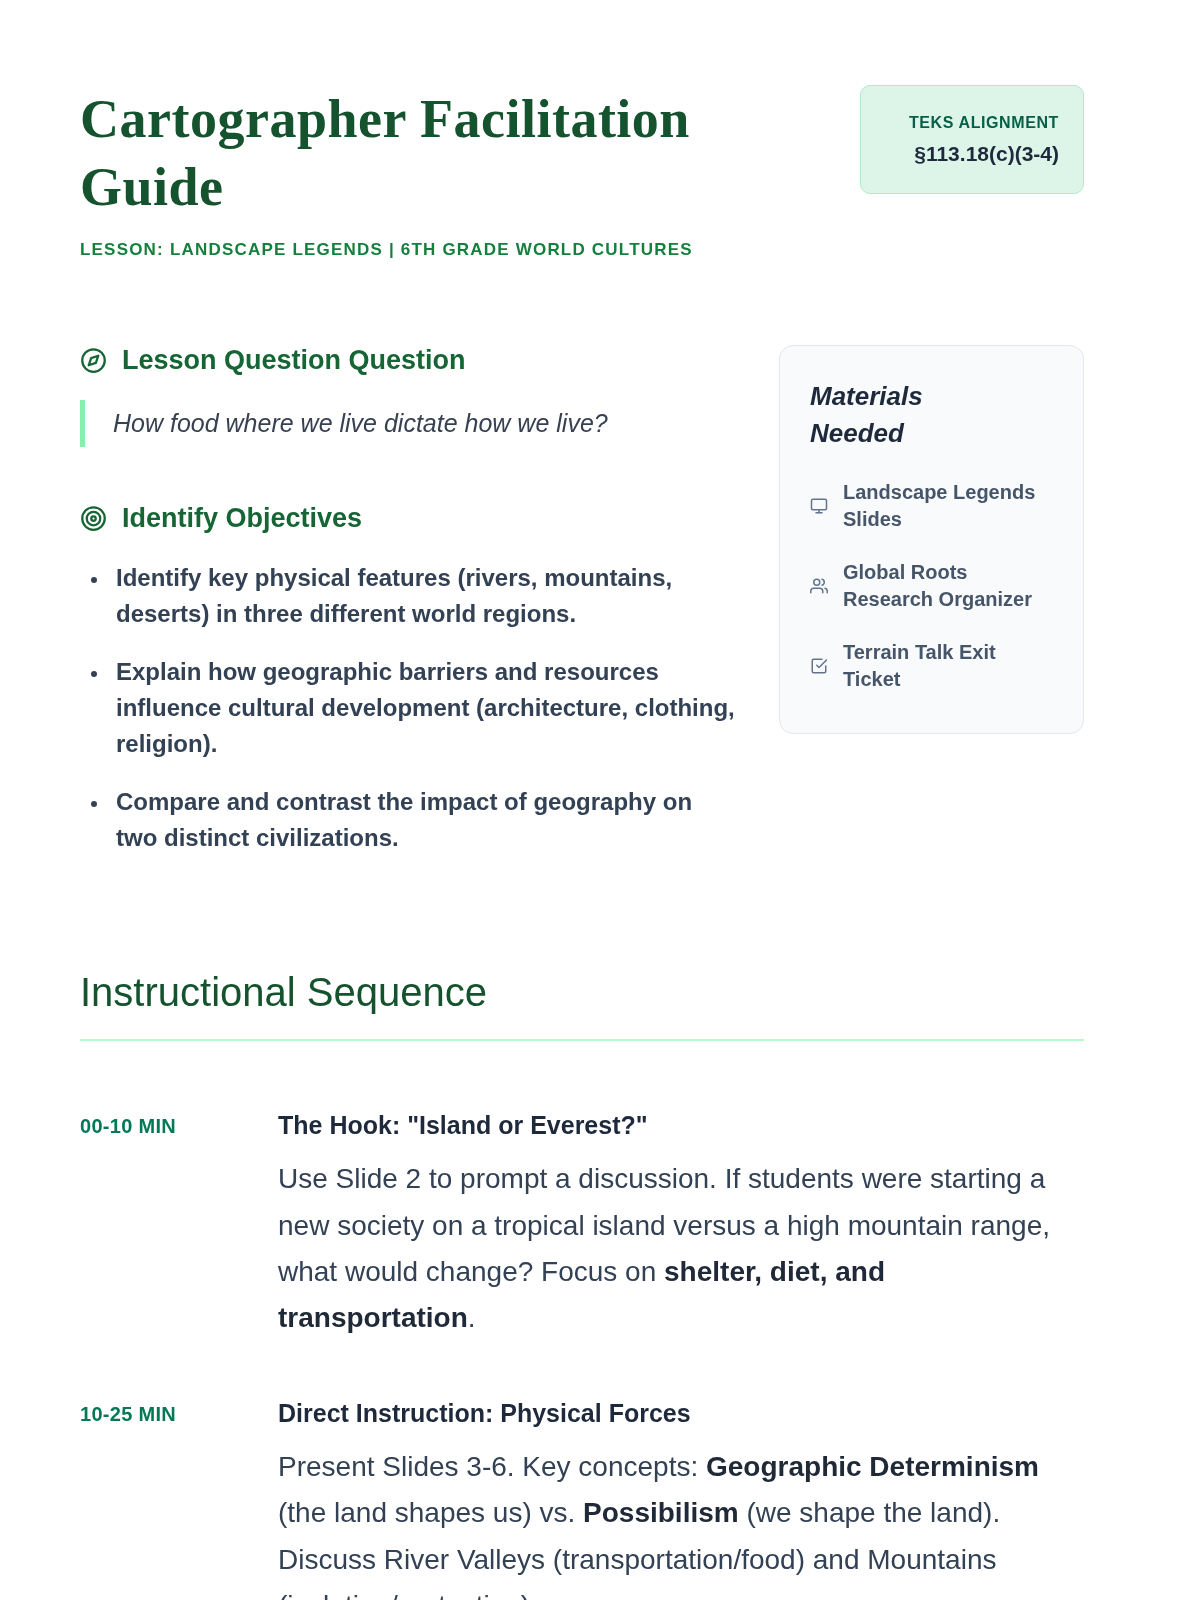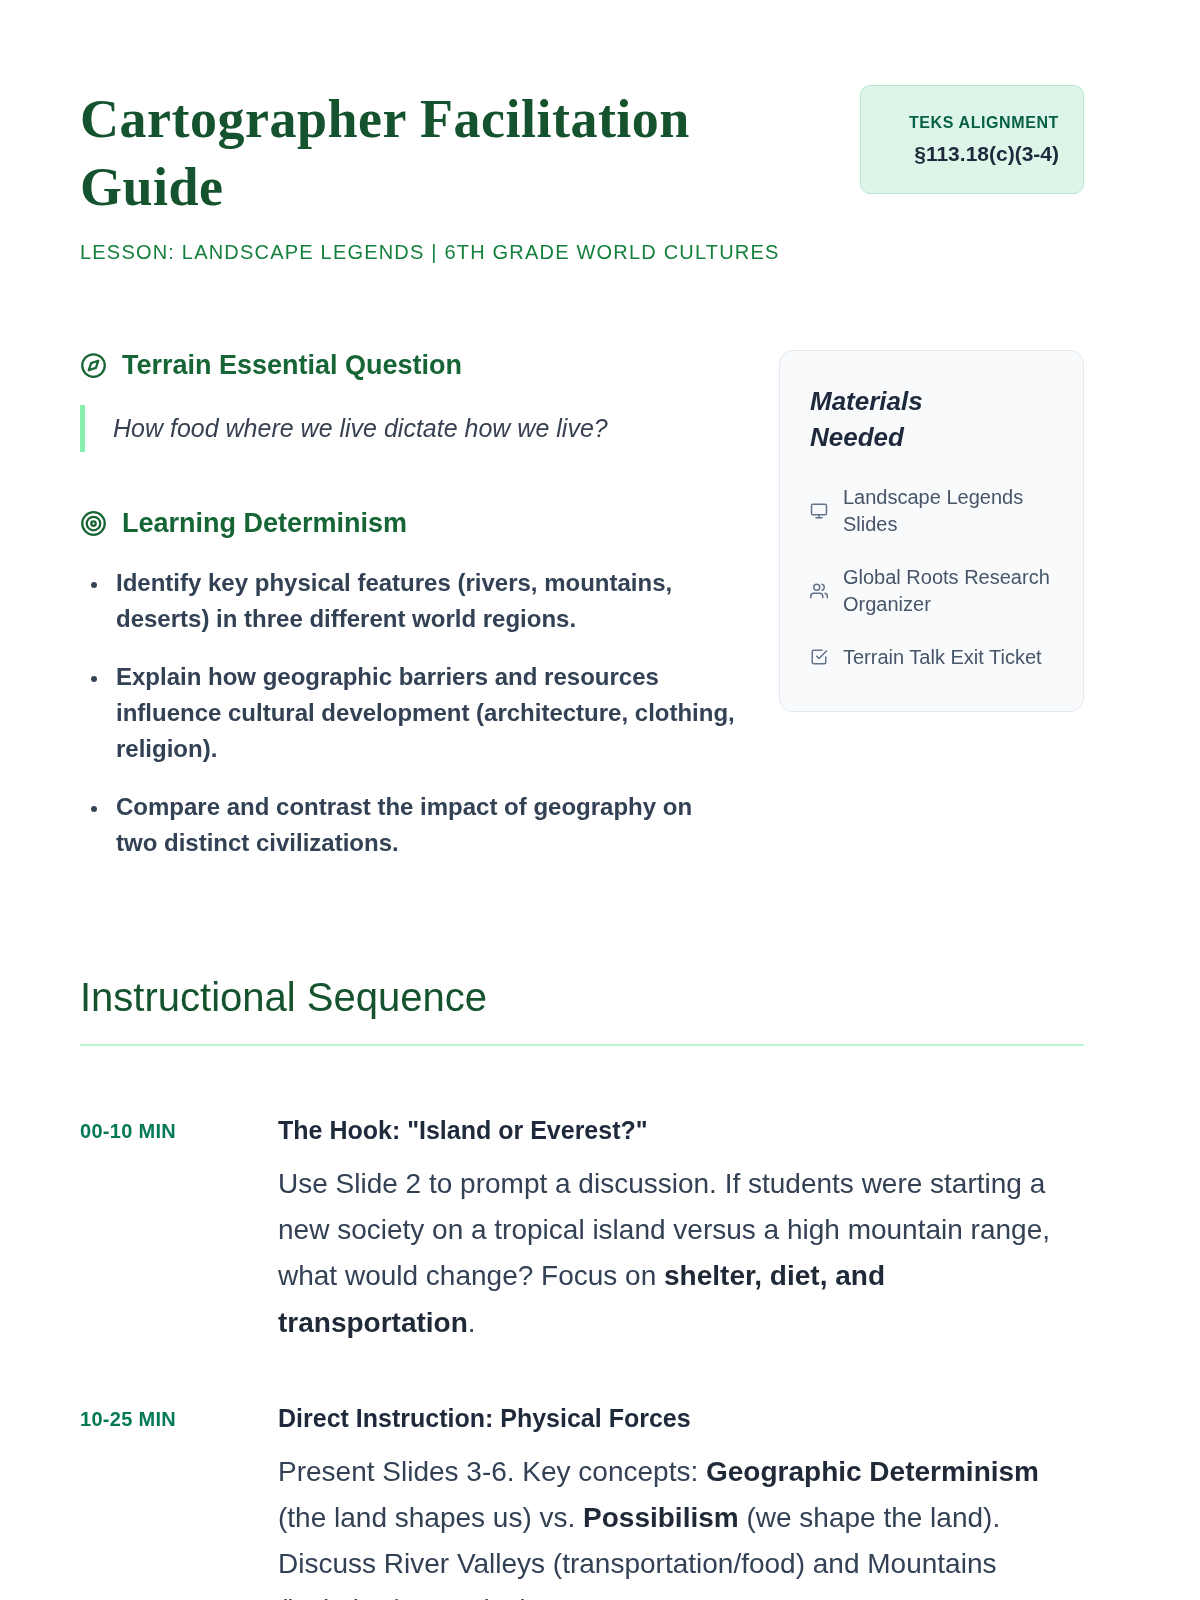--- a/index.html
+++ b/index.html
@@ -31,21 +31,21 @@
 
   
   .page-header{display:flex;justify-content:space-between;align-items:flex-start;gap:30px;}
   .header-left{max-width:770px;}
   .page-title{
     font-family:"Liberation Serif", serif;
     font-weight:700;font-size:54px;line-height:1.26;
     color:var(--title-green);margin:0;letter-spacing:0.5px;
   }
   .subtitle{
-    margin:16px 0 0;font-size:20px;font-weight:400;letter-spacing:1.2px;
+    margin:16px 0 0;font-size:17px;font-weight:700;letter-spacing:1.2px;
     color:var(--subtitle-green);line-height:1.55;max-width:720px;
   }
   .teks-box{
     width:224px;flex-shrink:0;
     background:var(--teks-bg);border:1px solid var(--teks-border);
     border-radius:10px;padding:24px 24px 26px;text-align:right;
   }
   .teks-label{font-size:16px;font-weight:700;color:var(--teks-label);letter-spacing:0.6px;line-height:1.6;}
   .teks-code{font-size:21px;font-weight:700;color:var(--text-dark);line-height:1.3;margin-top:4px;}
 
@@ -80,21 +80,21 @@
     background:var(--card-bg);border:1px solid var(--card-border);
     border-radius:14px;padding:32px 30px 14px;
   }
   .materials-heading{
     font-size:26px;font-weight:700;color:var(--text-dark);
     line-height:1.4;margin:0 0 28px;max-width:150px;font-style:italic;
   }
   .materials-list{list-style:none;margin:0;padding:0;}
   .materials-list li{
     display:flex;align-items:center;gap:15px;
-    margin-bottom:26px;color:var(--muted);font-size:20px;line-height:1.35;
+    margin-bottom:26px;color:var(--muted);font-size:20px;line-height:1.35;font-weight:bold;
   }
   .micon{display:inline-flex;color:var(--icon-gray);flex-shrink:0;}
   .micon svg{width:18px;height:18px;display:block;}
 
   
   .sequence{margin-top:92px;}
   .sequence-heading{font-size:40px;font-weight:400;color:var(--title-green);margin:0 0 24px;}
   .sequence-divider{border:none;border-top:2px solid var(--divider-green);margin:0 0 70px;}
 
   .step{display:grid;grid-template-columns:198px 1fr;margin-bottom:58px;align-items:start;}
@@ -127,35 +127,35 @@
     <div class="col-left">
 
       <section class="eq-section">
         <h2 class="section-heading">
           <span class="hicon">
             <svg viewBox="0 0 24 24" fill="none" stroke="currentColor" stroke-width="2" stroke-linecap="round" stroke-linejoin="round" aria-hidden="true">
                 <circle cx="12" cy="12" r="10"></circle>
                 <polygon points="16.24 7.76 14.12 14.12 7.76 16.24 9.88 9.88 16.24 7.76"></polygon>
               </svg>
           </span>
-          <span>Terrain Essential Question</span>
+          <span>Lesson Question Question</span>
         </h2>
         <blockquote class="quote">How food where we live dictate how we live?</blockquote>
       </section>
 
       <section class="objectives-section">
         <h2 class="section-heading">
           <span class="hicon">
             <svg viewBox="0 0 24 24" fill="none" stroke="currentColor" stroke-width="2" stroke-linecap="round" stroke-linejoin="round" aria-hidden="true">
                 <circle cx="12" cy="12" r="10"></circle>
                 <circle cx="12" cy="12" r="6"></circle>
                 <circle cx="12" cy="12" r="2"></circle>
               </svg>
           </span>
-          <span>Learning Determinism</span>
+          <span>Identify Objectives</span>
         </h2>
         <ul class="objectives-list">
           <li>Identify key physical features (rivers, mountains, deserts) in three different world regions.</li>
           <li>Explain how geographic barriers and resources influence cultural development (architecture, clothing, religion).</li>
           <li>Compare and contrast the impact of geography on two distinct civilizations.</li>
         </ul>
       </section>
 
     </div>
 

